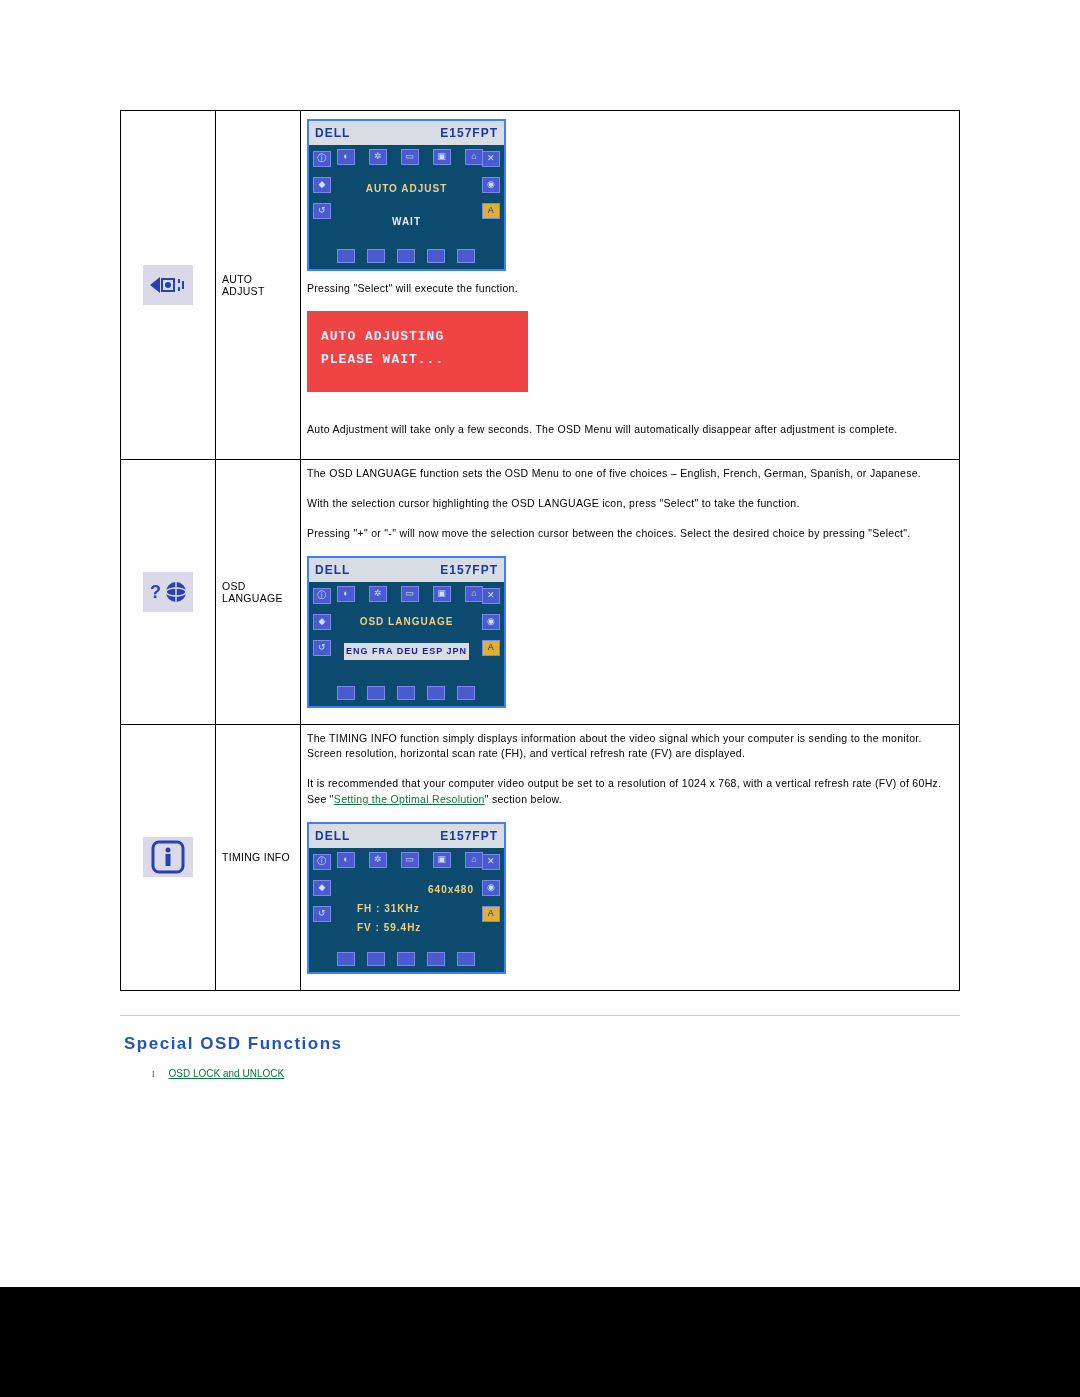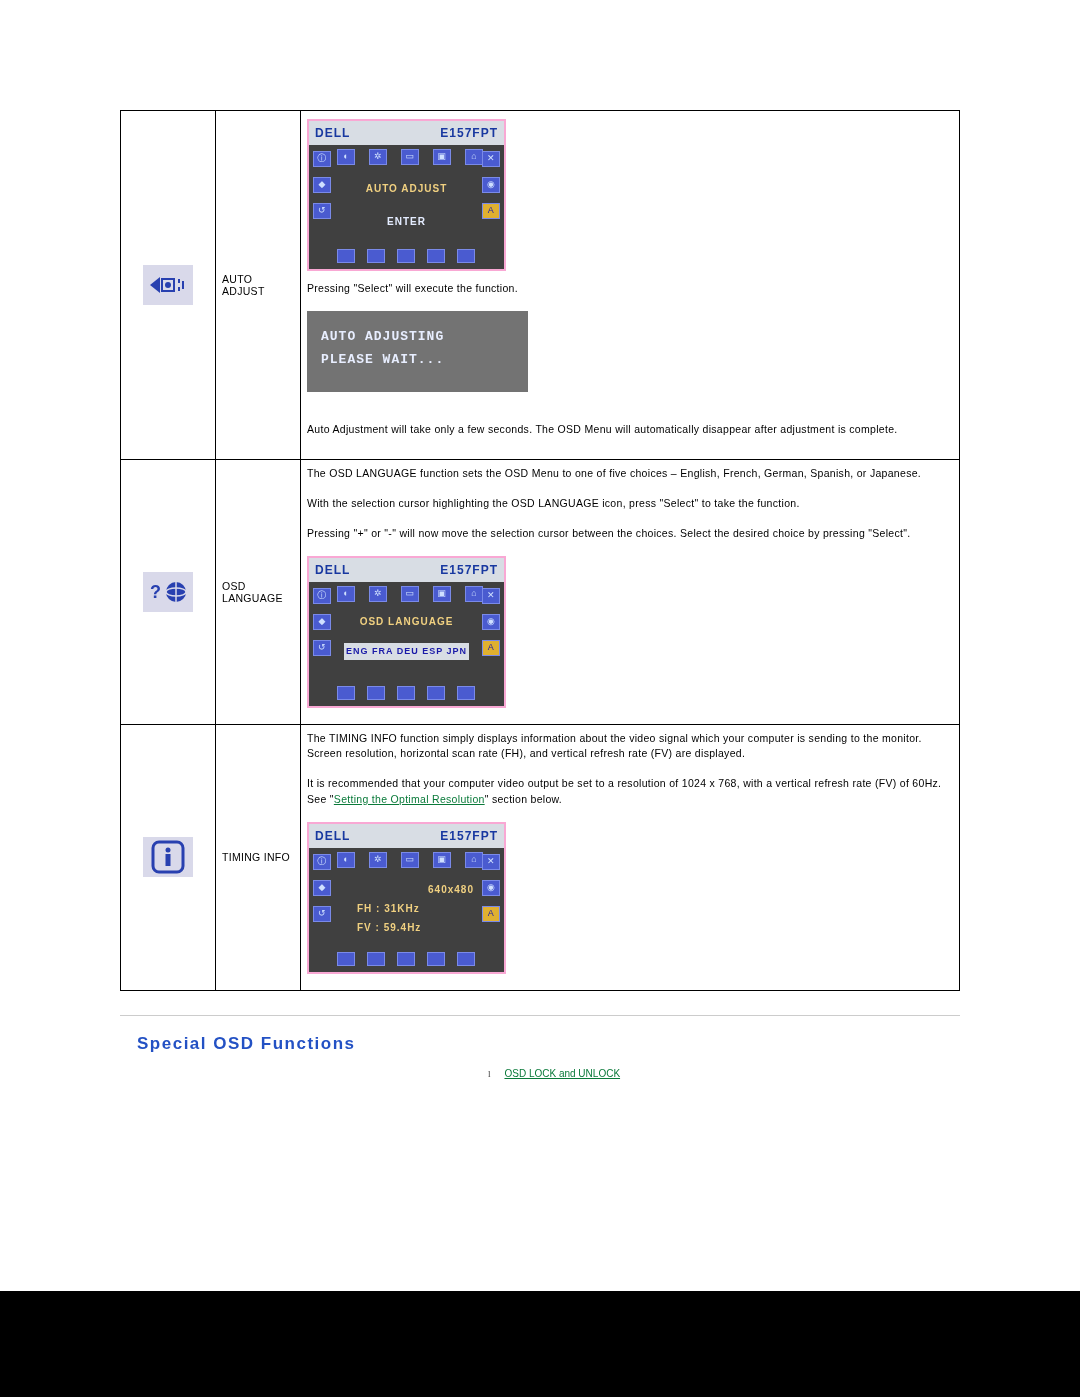--- a/index.html
+++ b/index.html
@@ -46,22 +46,22 @@
     background: #d9d9ea;
     margin: 0 auto;
     display: flex;
     align-items: center;
     justify-content: center;
   }
 
   
   .osd {
     width: 195px;
-    border: 2px solid #f9a8d4;
-    background: #404040;
+    border: 2px solid #3b82f6;
+    background: #0c4a6e;
     color: #c7d8ff;
     font-family: Verdana, sans-serif;
     font-size: 10px;
     position: relative;
     margin: 2px 0 10px 0;
     padding-bottom: 2px;
   }
   .osd-top {
     background: #d8dde4;
     color: #1838a0;
@@ -148,48 +148,47 @@
   }
   .osd-bottomrow .bi {
     width: 16px;
     height: 12px;
     background: #4a5bd0;
     border: 1px solid #7a8ae8;
   }
 
   .bluebox {
     width: 195px;
-    background: #737373;
+    background: #ef4444;
     color: #e8eeff;
     font-family: "Courier New", monospace;
     font-weight: bold;
     font-size: 13px;
     padding: 14px 12px 20px 14px;
     letter-spacing: 1px;
     line-height: 1.8;
     margin-top: 6px;
   }
 
   hr.sep {
     border: none;
     border-top: 1px solid #ccc;
     margin: 24px 0 18px 0;
   }
   h3.section {
     color: #2351c4;
     font-size: 17px;
     letter-spacing: 1.5px;
     font-weight: bold;
-    margin: 0 0 14px 17px;
+    margin: 0 0 14px 4px;
   }
   ul.links {
     list-style: none;
     padding: 0 0 0 28px;
-    margin: 12px;
-    text-align: center;
+    margin: 4px;
   }
   ul.links li {
     font-size: 10px;
     margin-bottom: 8px;
     color: #333;
   }
   ul.links li::before {
     content: "l";
     font-family: serif;
     font-size: 9px;
@@ -243,21 +242,21 @@
                 <div class="si">◆</div>
                 <div class="si">↺</div>
       </div>
       <div class="osd-side-r">
         <div class="si">✕</div>
                 <div class="si">◉</div>
                 <div class="si" style="background:#e0b030;color:#1a1aa8">A</div>
       </div>
       <div class="osd-body">
         <div class="line1">AUTO ADJUST</div>
-        <div class="line2">ENTER</div>
+        <div class="line2">WAIT</div>
       </div>
       <div class="osd-bottomrow">
         <div class="bi"></div>
                 <div class="bi"></div>
                 <div class="bi"></div>
                 <div class="bi"></div>
                 <div class="bi"></div>
       </div>
     </div>
 

